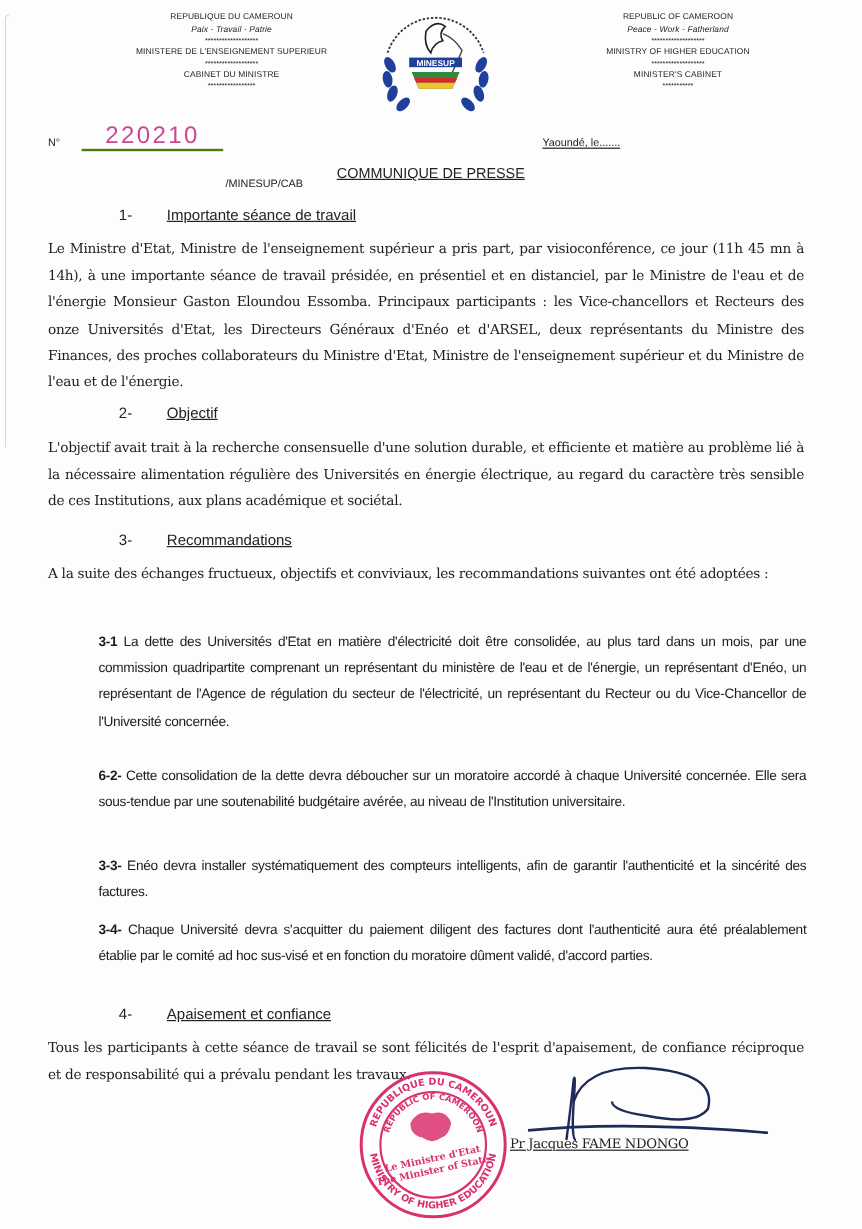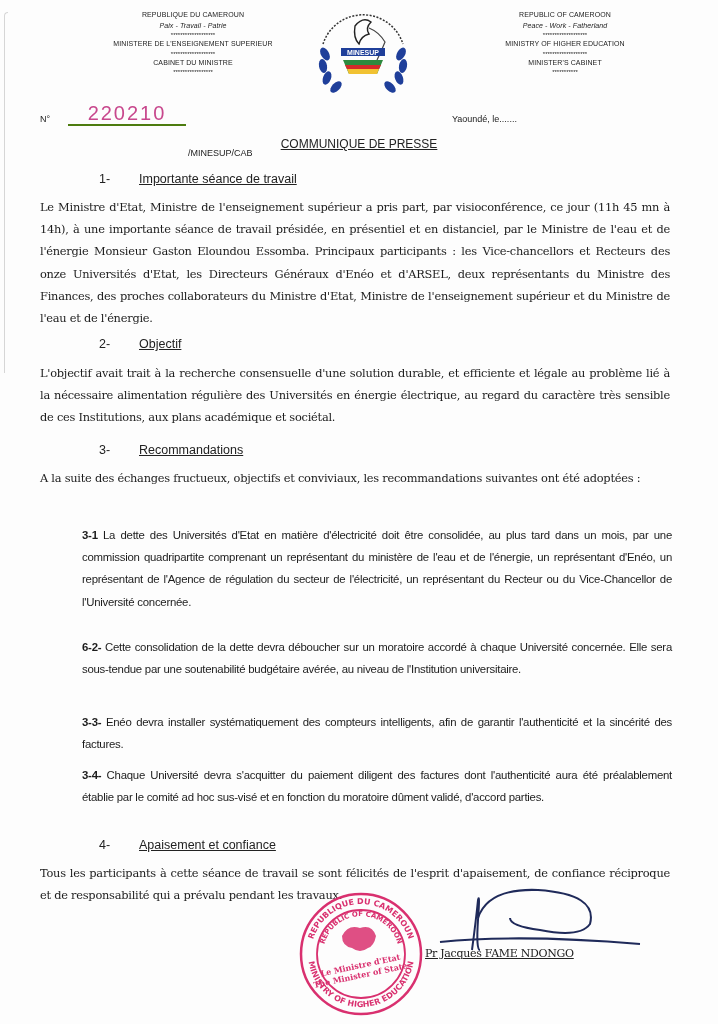--- a/index.html
+++ b/index.html
@@ -30,21 +30,21 @@
     font-family: "Liberation Sans", sans-serif; font-size: 9px; color: #222;
   }
   .ref-no { position: absolute; left: 0; top: 10px; }
   .ref-num {
     position: absolute; left: 28px; top: -2px; width: 118px;
     border-bottom: 2px solid #4d7c0f; text-align: center;
     font-family: "Liberation Sans", sans-serif; font-size: 20px; color: #c8488d; letter-spacing: 2px;
     line-height: 22px;
   }
   .ref-suffix { position: absolute; left: 148px; top: 4px; margin-top: 40px; }
-  .ref-date-lbl { position: absolute; left: 412px; top: 10px; }
+  .ref-date-lbl { position: absolute; left: 412px; top: 10px; text-decoration: underline; }
   .ref-date {
     position: absolute; left: 468px; top: 0px; width: 128px;
     border-bottom: 1px dotted #444; text-align: left;
     font-family: "Liberation Sans", sans-serif; font-size: 19px; color: #b8477a;
     letter-spacing: 1px; line-height: 20px;
   }
 
   .title {
     position: absolute; top: 137px; left: 0; width: 718px; text-align: center;
     font-family: "Liberation Sans", sans-serif; font-size: 12px; text-decoration: underline; color: #222;
@@ -130,21 +130,21 @@
 <div class="title">COMMUNIQUE DE PRESSE</div>
 
 <div class="sec-head" style="top:172px">
   <span class="num">1-</span><span class="lbl">Importante séance de travail</span>
 </div>
 <div class="para" style="top:196px">Le Ministre d'Etat, Ministre de l'enseignement supérieur a pris part, par visioconférence, ce jour (11h 45 mn à 14h), à une importante séance de travail présidée, en présentiel et en distanciel, par le Ministre de l'eau et de l'énergie Monsieur Gaston Eloundou Essomba. Principaux participants : les Vice-chancellors et Recteurs des onze Universités d'Etat, les Directeurs Généraux d'Enéo et d'ARSEL, deux représentants du Ministre des Finances, des proches collaborateurs du Ministre d'Etat, Ministre de l'enseignement supérieur et du Ministre de l'eau et de l'énergie.</div>
 
 <div class="sec-head" style="top:337px">
   <span class="num">2-</span><span class="lbl">Objectif</span>
 </div>
-<div class="para" style="top:362px">L'objectif avait trait à la recherche consensuelle d'une solution durable, et efficiente et légale au problème lié à la nécessaire alimentation régulière des Universités en énergie électrique, au regard du caractère très sensible de ces Institutions, aux plans académique et sociétal.</div>
+<div class="para" style="top:362px">L'objectif avait trait à la recherche consensuelle d'une solution durable, et efficiente et matière au problème lié à la nécessaire alimentation régulière des Universités en énergie électrique, au regard du caractère très sensible de ces Institutions, aux plans académique et sociétal.</div>
 
 <div class="sec-head" style="top:443px">
   <span class="num">3-</span><span class="lbl">Recommandations</span>
 </div>
 <div class="para" style="top:467px">A la suite des échanges fructueux, objectifs et conviviaux, les recommandations suivantes ont été adoptées :</div>
 
 <div class="sub" style="top:524px">
   <b>3-1</b>
   <span>La dette des Universités d'Etat en matière d'électricité doit être consolidée, au plus tard dans un mois, par une commission quadripartite comprenant un représentant du ministère de l'eau et de l'énergie, un représentant d'Enéo, un représentant de l'Agence de régulation du secteur de l'électricité, un représentant du Recteur ou du Vice-Chancellor de l'Université concernée.</span>
 </div>

